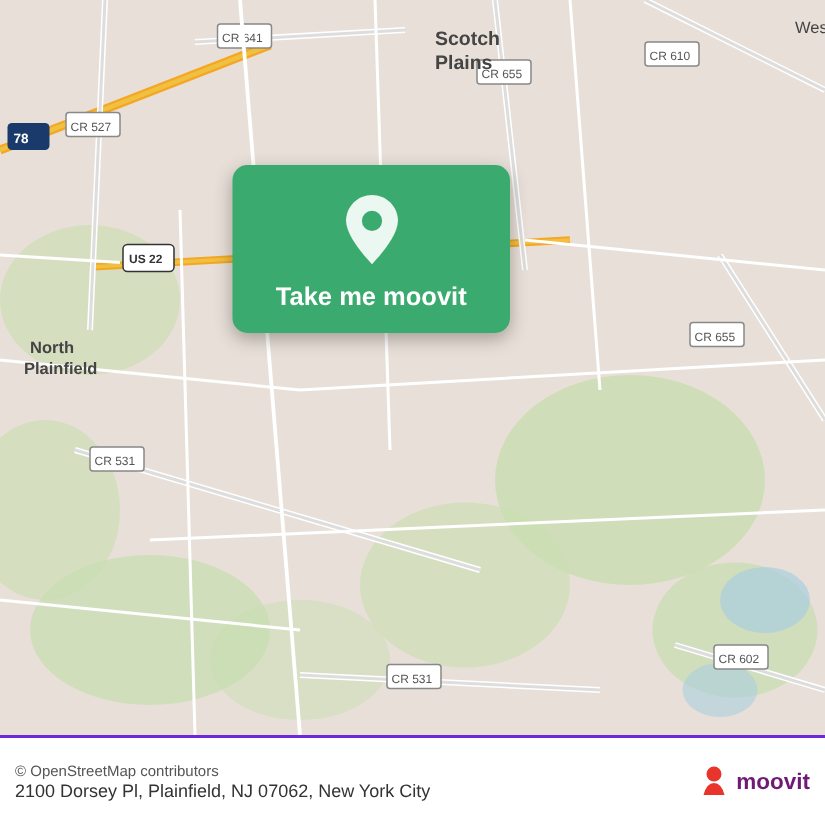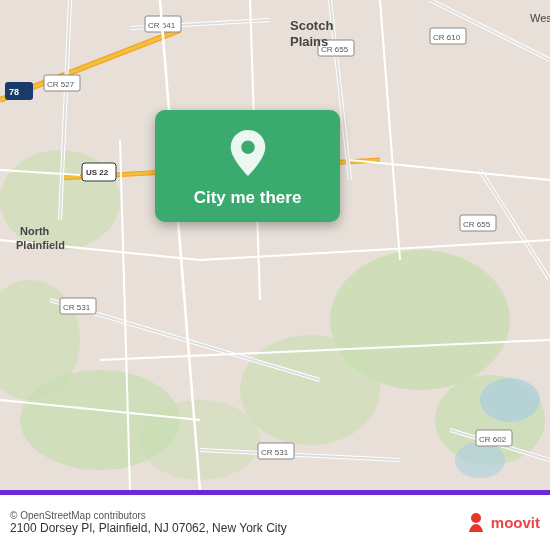--- a/index.html
+++ b/index.html
@@ -57,21 +57,21 @@
       font-weight: 600;
       text-align: center;
       white-space: nowrap;
     }
 
     
     #bottom-bar {
       width: 550px;
       height: 60px;
       background-color: white;
-      border-top: 5px solid #6d28d9;
+      border-top: 2px solid #6d28d9;
       display: flex;
       align-items: center;
       padding: 0 10px;
       gap: 6px;
     }
 
     #osm-copyright {
       font-size: 10px;
       color: #555;
       white-space: nowrap;
@@ -203,35 +203,35 @@
 
     <text x="530" y="22" fill="#444" font-size="11">Wes</text>
   </svg>
 
   <div id="take-me-there-card">
 
     <svg id="location-pin-icon" viewBox="0 0 44 52" xmlns="http://www.w3.org/2000/svg">
       <path d="M22 2 C12 2 4 10 4 20 C4 32 22 50 22 50 C22 50 40 32 40 20 C40 10 32 2 22 2 Z" fill="white" opacity="0.9"></path>
       <circle cx="22" cy="20" r="7" fill="#3aaa6e"></circle>
     </svg>
-    <span id="take-me-there-label">City me there</span>
+    <span id="take-me-there-label">Take me moovit</span>
   </div>
 </div>
 
 <div id="bottom-bar">
   <div id="bottom-content">
     <div id="copyright-row">
       <span id="osm-copyright">© OpenStreetMap contributors</span>
     </div>
     <div id="bottom-main-row">
       <span id="address-text" style="font-size:12px; color:#333; text-align:left;">2100 Dorsey Pl, Plainfield, NJ 07062, New York City</span>
     </div>
   </div>
 
   <div id="moovit-logo" style="display:flex;align-items:center;gap:4px;flex-shrink:0;">
 
     <svg width="22" height="22" viewBox="0 0 22 22" xmlns="http://www.w3.org/2000/svg">
       <circle cx="11" cy="6" r="5" fill="#e8342a"></circle>
       <path d="M4 20 Q6 12 11 12 Q16 12 18 20" fill="#e8342a"></path>
     </svg>
-    <span style="font-size:15px;font-weight:700;color:#ef4444;">moovit</span>
+    <span style="font-size:15px;font-weight:700;color:#701a75;">moovit</span>
   </div>
 </div>
 
 </body></html>

